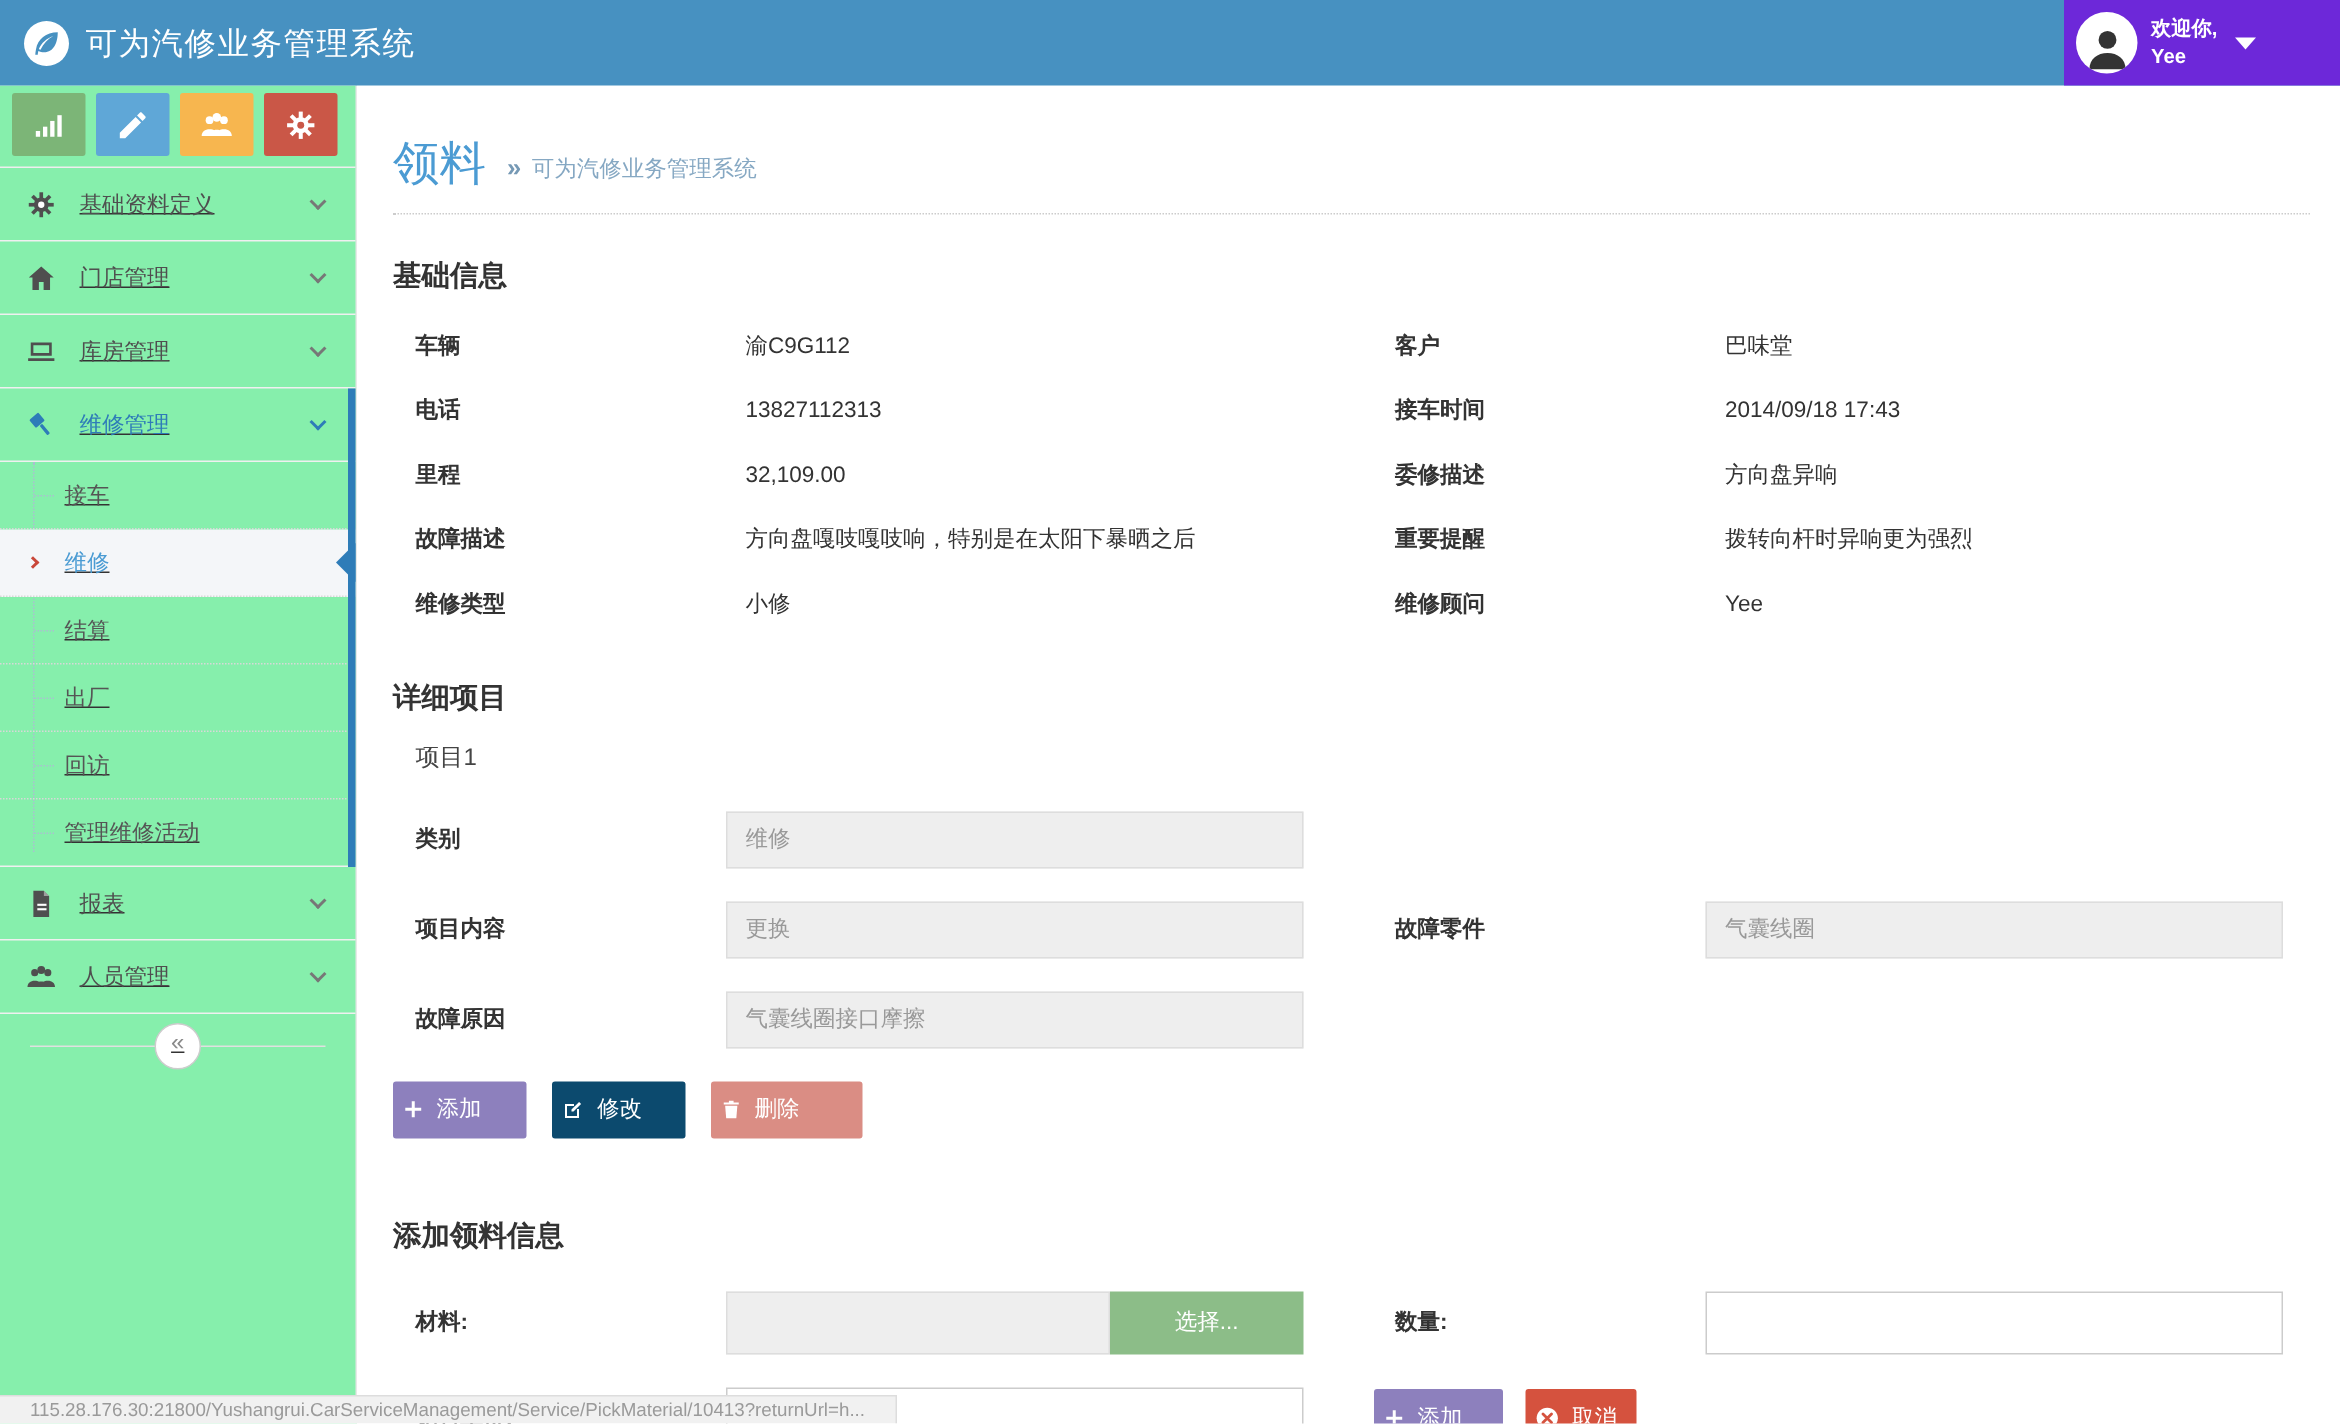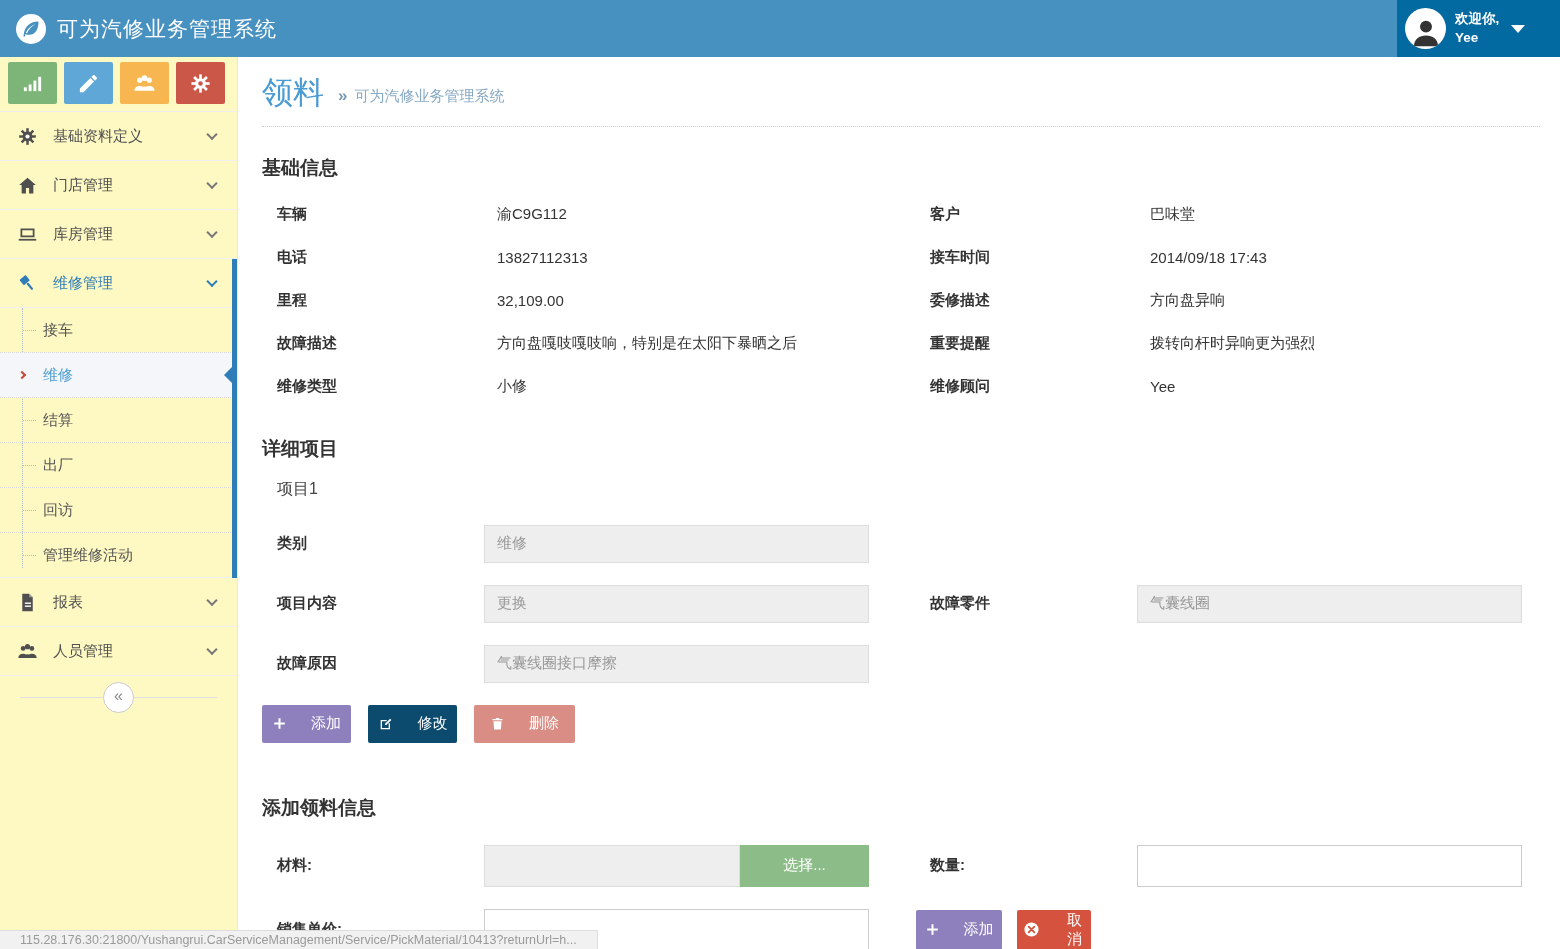--- a/index.html
+++ b/index.html
@@ -7,31 +7,31 @@
   body {
     width:1560px; height:949px; overflow:hidden; position:relative;
     font-family:"Liberation Sans", sans-serif; background:#fff; color:#333;
   }
   
   .header { height:57px; background:#4791c1; display:flex; align-items:center; position:relative; }
   .logo { margin-left:16px; width:30px; height:30px; background:#fff; border-radius:50%;
           display:flex; align-items:center; justify-content:center; flex-shrink:0; }
   .logo svg { width:20px; height:20px; fill:#4791c1; }
   .app-title { color:#fff; font-size:21px; margin-left:11px; letter-spacing:1px; }
-  .user-box { position:absolute; right:0; top:0; height:57px; width:163px; background:#0369a1;
+  .user-box { position:absolute; right:0; top:0; height:57px; width:184px; background:#6d28d9;
               display:flex; align-items:center; gap:9px; padding:0 8px; cursor:pointer; }
   .avatar { width:41px; height:41px; border-radius:50%; background:#fff; display:flex;
             align-items:flex-end; justify-content:center; overflow:hidden; flex-shrink:0; }
   .avatar svg { width:34px; height:34px; fill:#333; }
   .welcome { color:#fff; font-size:13.5px; font-weight:bold; line-height:1.35; }
   .caret { width:0; height:0; border-left:7px solid transparent; border-right:7px solid transparent;
            border-top:8px solid #fff; margin-left:3px; }
   
   .shell { display:flex; height:892px; }
-  .sidebar { width:238px; border-right:1px solid #e8e8e8; flex-shrink:0; background:#fef9c3; }
+  .sidebar { width:238px; border-right:1px solid #e8e8e8; flex-shrink:0; background:#86efac;text-decoration:underline; }
   .quick-icons { display:flex; gap:7px; padding:5px 8px 7px; border-bottom:1px solid #eee; }
   .qbtn { width:49px; height:42px; border-radius:2px; display:flex; align-items:center;
           justify-content:center; cursor:pointer; border:none; }
   .qbtn svg { width:23px; height:23px; fill:#fff; }
   .q-green{background:#7cb577} .q-blue{background:#5fa7d7} .q-orange{background:#f7b64f} .q-red{background:#ca5747}
   .menu-item { height:49px; border-bottom:1px solid #f0f0f0; display:flex; align-items:center;
                position:relative; cursor:pointer; color:#4f4f4f; font-size:15px; }
   .mi-icon { width:26px; margin-left:14px; display:flex; justify-content:center; }
   .mi-icon svg { width:21px; height:21px; fill:#4f4f4f; }
   .mi-label { margin-left:13px; }
@@ -56,39 +56,39 @@
        border-right:2px solid #c9473a; border-bottom:2px solid #c9473a;
        transform:translateY(-50%) rotate(-45deg); }
   .smi.active::after { content:""; position:absolute; right:0; top:50%; transform:translateY(-50%);
        border-top:13px solid transparent; border-bottom:13px solid transparent; border-right:13px solid #2e7cb8; }
   .collapse-row { height:42px; position:relative; display:flex; align-items:center; justify-content:center; }
   .collapse-row::before { content:""; position:absolute; left:20px; right:20px; top:50%; border-top:1px solid #e0e0e0; }
   .collapse-btn { position:relative; width:31px; height:31px; border:1px solid #ccc; border-radius:50%;
        background:#fff; color:#8a8a8a; display:flex; align-items:center; justify-content:center;
        font-size:16px; cursor:pointer; padding-bottom:3px; }
   
-  .main { flex:1; padding:12px 20px 0 24px; position:relative; }
+  .main { flex:1; padding:28px 20px 0 24px; position:relative; }
   .page-head { display:flex; align-items:flex-end; margin-top:6px; }
   .page-title { font-size:31px; color:#4b9bd3; line-height:1.15; }
   .crumb-wrap { margin-left:14px; padding-bottom:5px; font-size:15px; color:#86a8c3; }
   .crumb-sep { font-weight:bold; color:#7699b5; margin-right:7px; font-size:17px; }
   .dotted { border-bottom:1px dotted #ccc; margin-top:15px; }
   .sec-title { font-size:19px; font-weight:bold; color:#333; margin:28px 0 0; }
   .frow { display:grid; grid-template-columns:207px 446px 207px auto; align-items:center; padding-left:15px; }
   .info-rows { margin-top:12px; }
   .info-rows .frow { height:43px; }
   .flabel { font-weight:bold; font-size:15px; color:#333; }
   .fvalue { font-size:15px; color:#333; padding-left:13px; }
   .item-sub { font-size:16px; color:#444; margin:17px 0 25px; padding-left:15px; }
   .irow { margin-bottom:22px; }
   .inp { width:385px; height:38px; border:1px solid #ccc; background:#fff; font-size:15px;
          padding:0 12px; color:#555; font-family:inherit; }
   .inp:disabled { background:#eee; border-color:#ddd; color:#999; }
   .inp-tall { height:42px; }
-  .btn { display:inline-flex; align-items:center; justify-content:center; gap:24px; color:#fff;
+  .btn { display:inline-flex; align-items:center; gap:8px; color:#fff;
          font-size:15px; border:none; border-radius:2px; cursor:pointer; font-family:inherit; }
   .btn svg { flex-shrink:0; }
   .btn-row { margin-top:20px; display:flex; gap:17px; }
   .btn-add   { background:#8d80bd; width:89px; height:38px; }
   .btn-edit  { background:#0c4a6e; width:89px; height:38px; }
   .btn-del   { background:#da8d84; width:101px; height:38px; }
   .pick-title { margin-top:52px; }
   .pick-rows { margin-top:24px; }
   .mat-group { display:flex; width:385px;border-radius:20px; }
   .mat-group .inp { width:256px; height:42px; }

